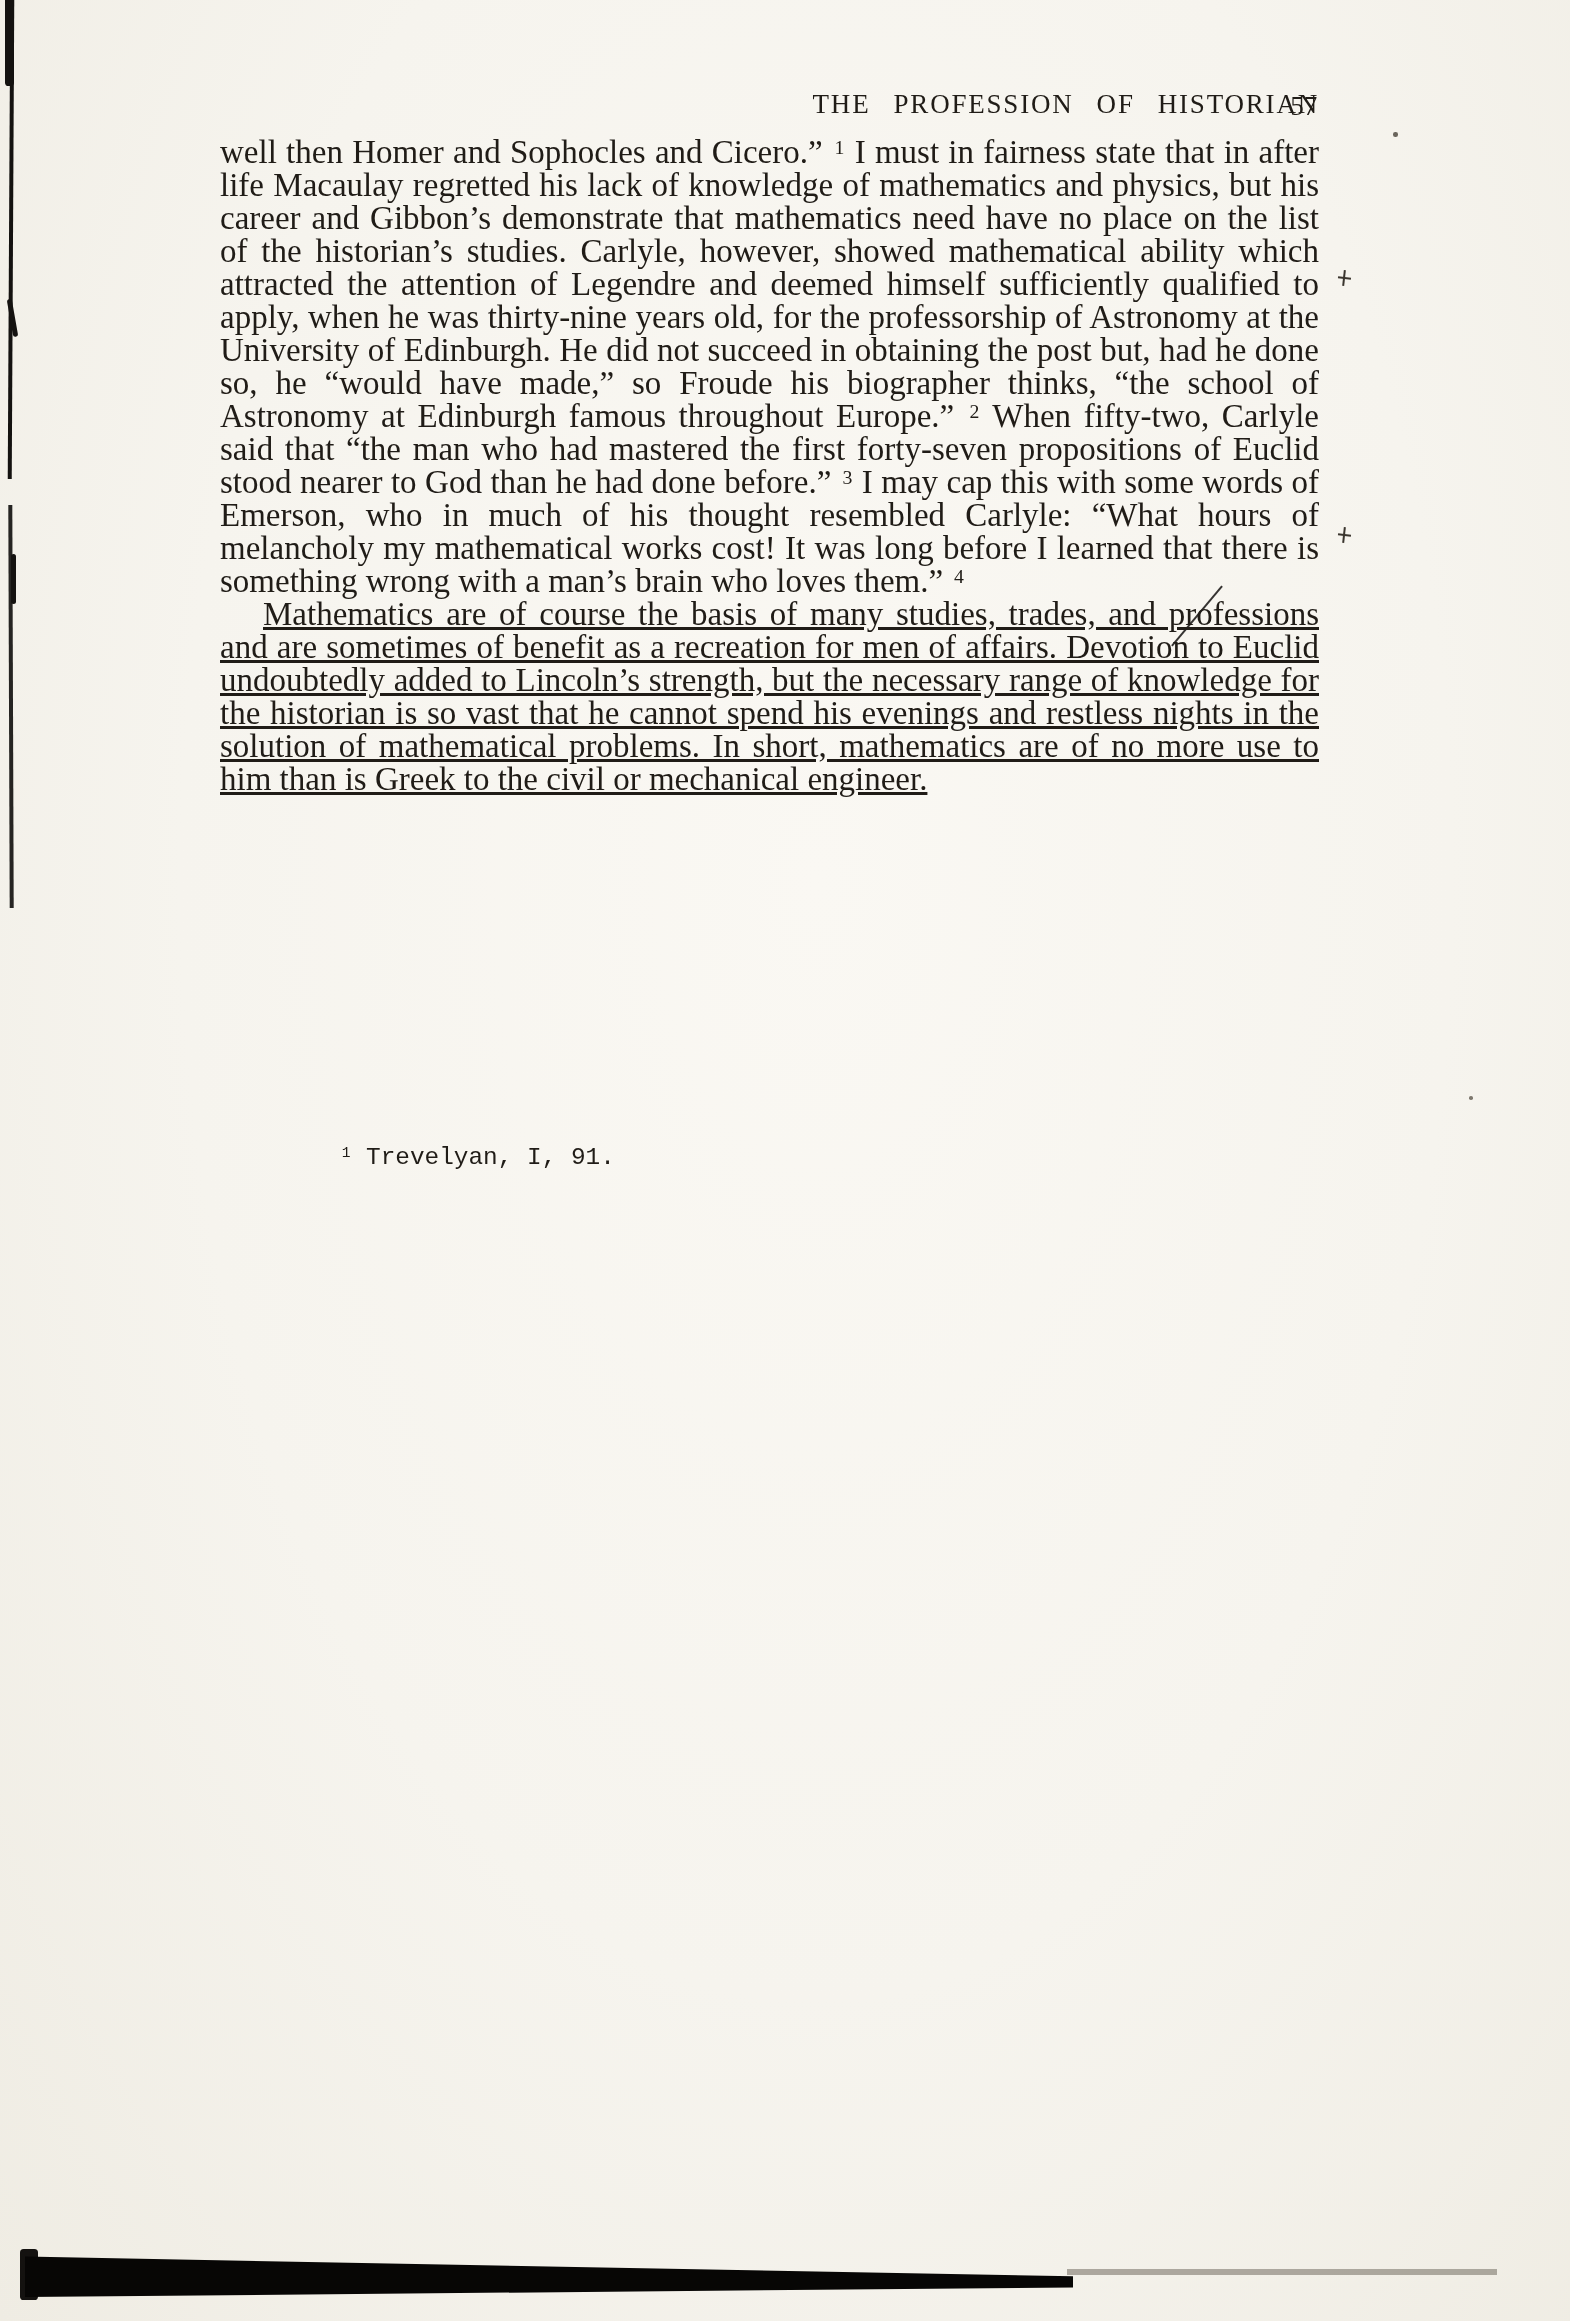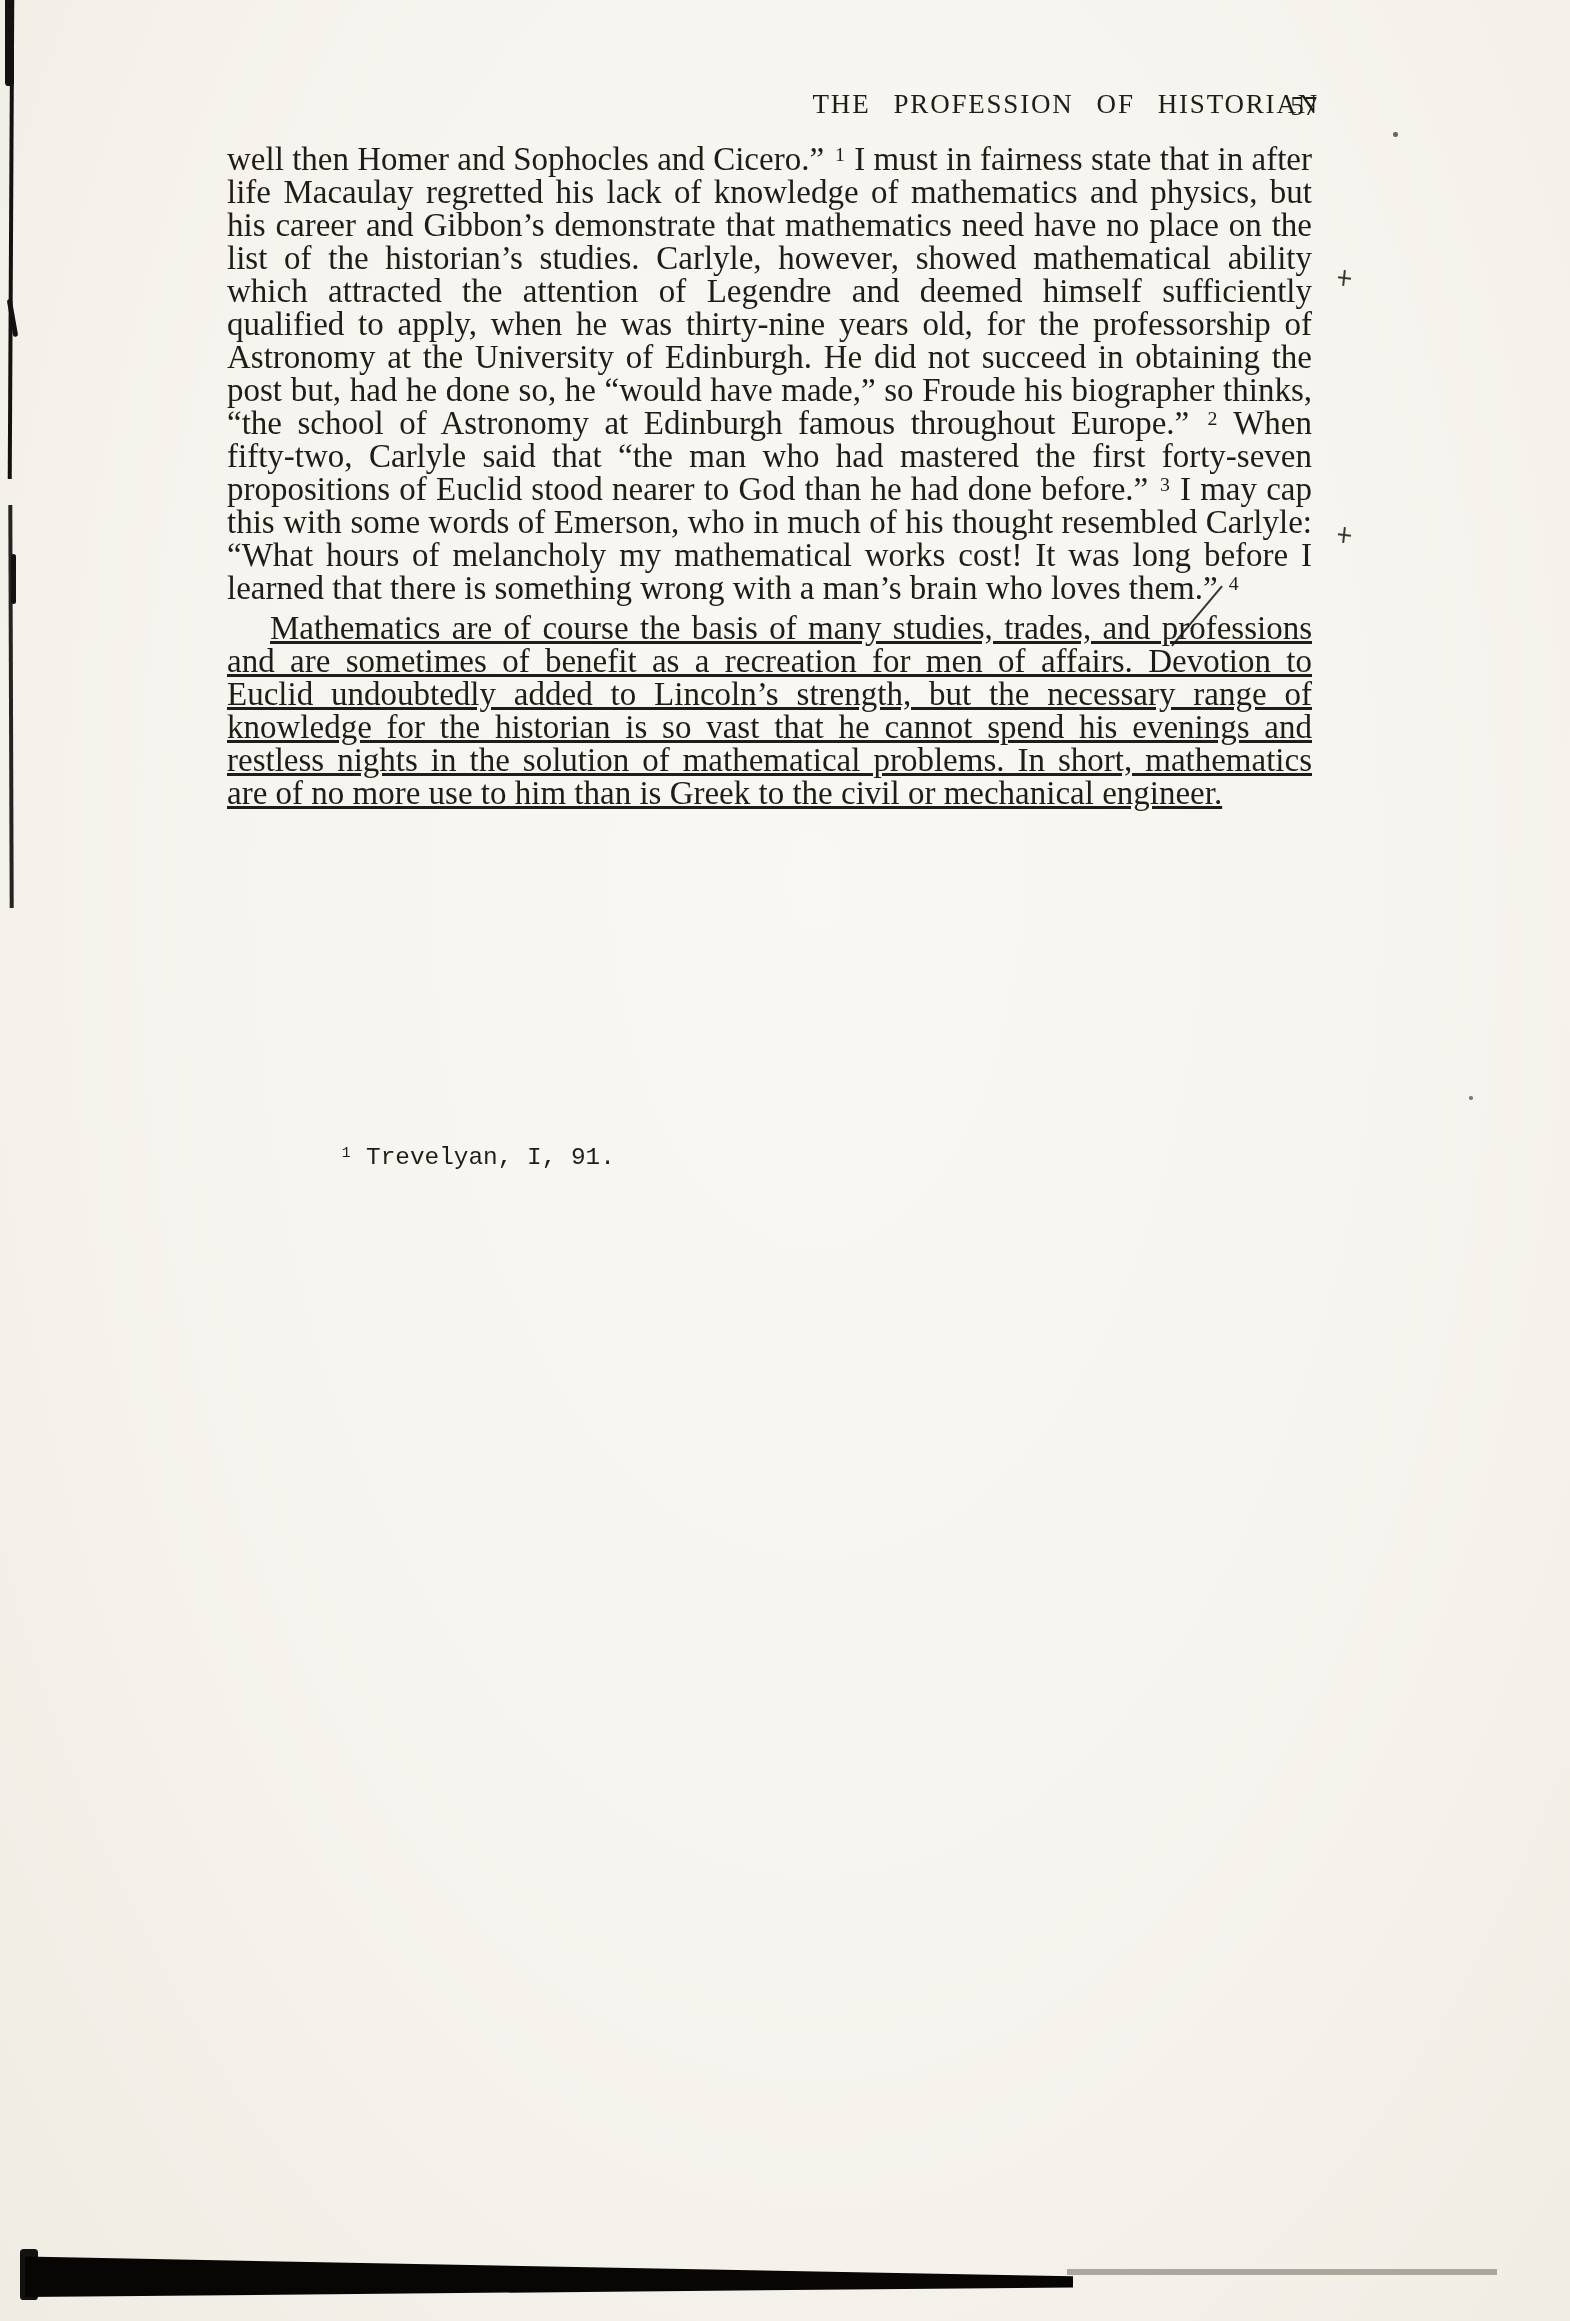--- a/index.html
+++ b/index.html
@@ -42,21 +42,21 @@
   .text-block {
     position: absolute;
     left: 220px;
     top: 136px;
     width: 1099px;
     font-size: 33px;
     line-height: 33px;
     text-align: justify;
     color: var(--ink, #201c17);
   }
-  .para { margin: 7px; }
+  .para { margin: 0; }
   .para.indent { text-indent: 43px; text-decoration: underline; }
   sup.fn-ref, sup.fn-mark {
     font-size: 0.6em;
     line-height: 0;
     vertical-align: 0.45em;
     margin-left: 2.7px;
     margin-right: 0.9px;
   }
 
   

